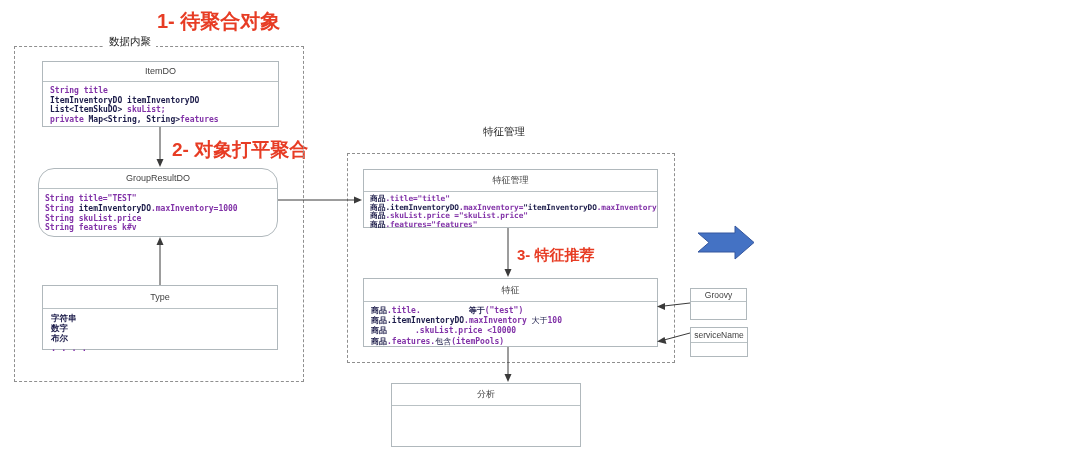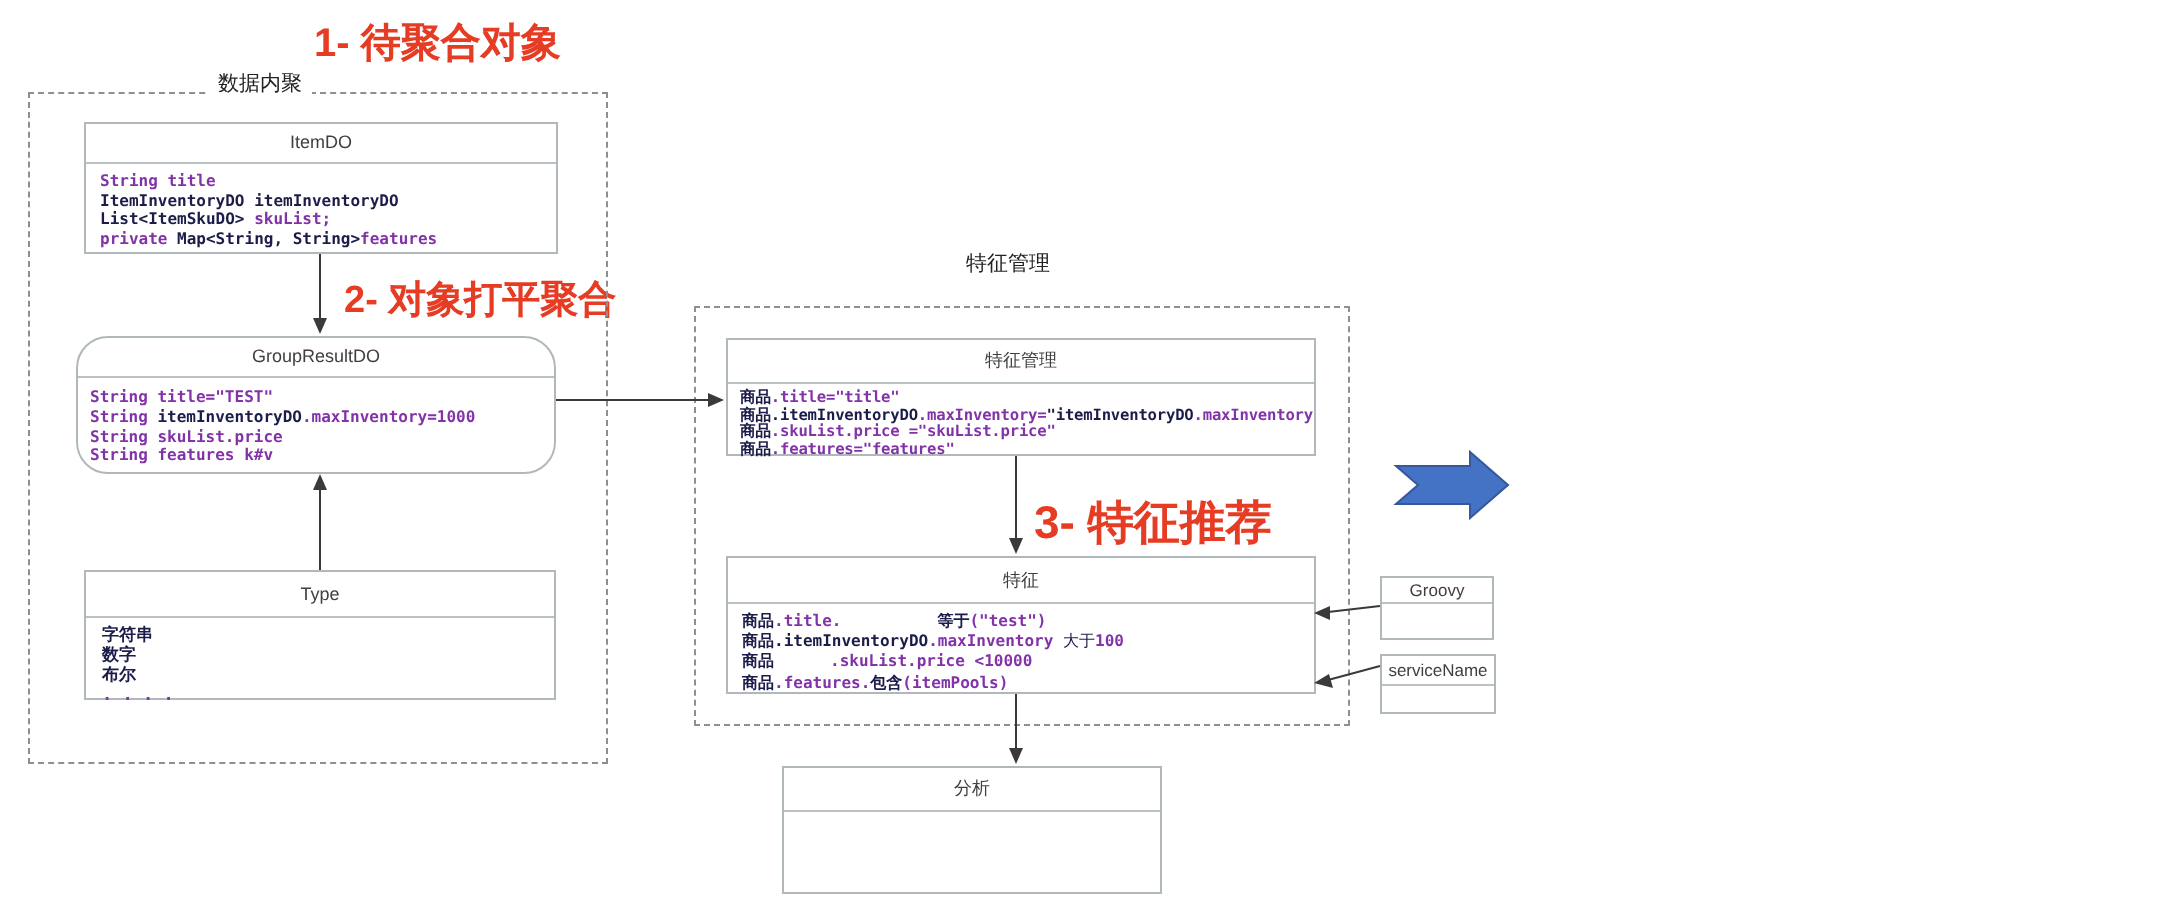--- a/index.html
+++ b/index.html
@@ -35,21 +35,21 @@
   .c-fkey{padding:3px 6px;font-size:7.8px;line-height:8.6px;letter-spacing:-0.1px;}
   .c-feat{padding:4px 7px;font-size:8px;line-height:10.2px;}
   .c-type{padding:4px 8px;font-size:8.5px;line-height:10px;}
   
   .ann{
     position:absolute;color:var(--red,#e73c24);font-weight:bold;white-space:nowrap;
     font-family:"Liberation Sans",sans-serif;
   }
   #ann1{left:157px;top:8px;font-size:20px;}
   #ann2{left:172px;top:137px;font-size:19px;}
-  #ann3{left:517px;top:246px;font-size:23px;}
+  #ann3{left:517px;top:246px;font-size:15px;}
   
   #connectors{position:absolute;left:0;top:0;pointer-events:none;}
   .cline{stroke:#3a3a3a;stroke-width:1;fill:none;}
   .chead{fill:#3a3a3a;stroke:none;}
   #big-arrow{fill:var(--blue,#4472c4);stroke:#35579e;stroke-width:1;}
 </style>
 </head>
 <body>
 
 <div id="canvas">
@@ -103,21 +103,21 @@
         <div class="code-line"><span style="color: rgb(28, 28, 74); font-weight: 700;">商品</span><span style="color: rgb(130, 51, 168);">.features="features"</span></div>
       </div>
   </div>
 
   <div class="box" style="left:363px;top:278px;width:295px;height:69px;">
     <div class="box-head h22">特征</div>
     <div class="code c-feat">
         <div class="code-line"><span style="color: rgb(28, 28, 74); font-weight: 700;">商品</span><span style="color: rgb(130, 51, 168);">.title.</span><span style="color: rgb(28, 28, 74); font-weight: 700; margin-left: 48px;">等于</span><span style="color: rgb(130, 51, 168);">("test")</span></div>
         <div class="code-line"><span style="color: rgb(28, 28, 74); font-weight: 700;">商品.</span><span style="color: rgb(28, 28, 74); font-weight: 700;">itemInventoryDO</span><span style="color: rgb(130, 51, 168);">.maxInventory </span><span style="color: rgb(28, 28, 74); font-weight: 400;">大于</span><span style="color: rgb(130, 51, 168);">100</span></div>
         <div class="code-line"><span style="color: rgb(28, 28, 74); font-weight: 700;">商品</span><span style="color: rgb(130, 51, 168); padding-left: 28px;">.skuList.price &lt;10000</span></div>
-        <div class="code-line"><span style="color: rgb(28, 28, 74); font-weight: 700;">商品</span><span style="color: rgb(130, 51, 168);">.features.</span><span style="color: rgb(28, 28, 74); font-weight: 700;">包含</span><span style="color: rgb(130, 51, 168);">(itemPools)</span></div>
+        <div class="code-line"><span style="color: rgb(28, 28, 74); font-weight: 700;">商品</span><span style="color: rgb(130, 51, 168);">.features.</span><span style="color: rgb(28, 28, 74); font-weight: 400;">包含</span><span style="color: rgb(130, 51, 168);">(itemPools)</span></div>
       </div>
   </div>
 
   <div class="box" style="left:391px;top:383px;width:190px;height:64px;">
     <div class="box-head h21">分析</div>
     <div class="code"></div>
   </div>
 
   <div class="box" style="left:690px;top:288px;width:57px;height:32px;">
     <div class="box-head h12">Groovy</div>

